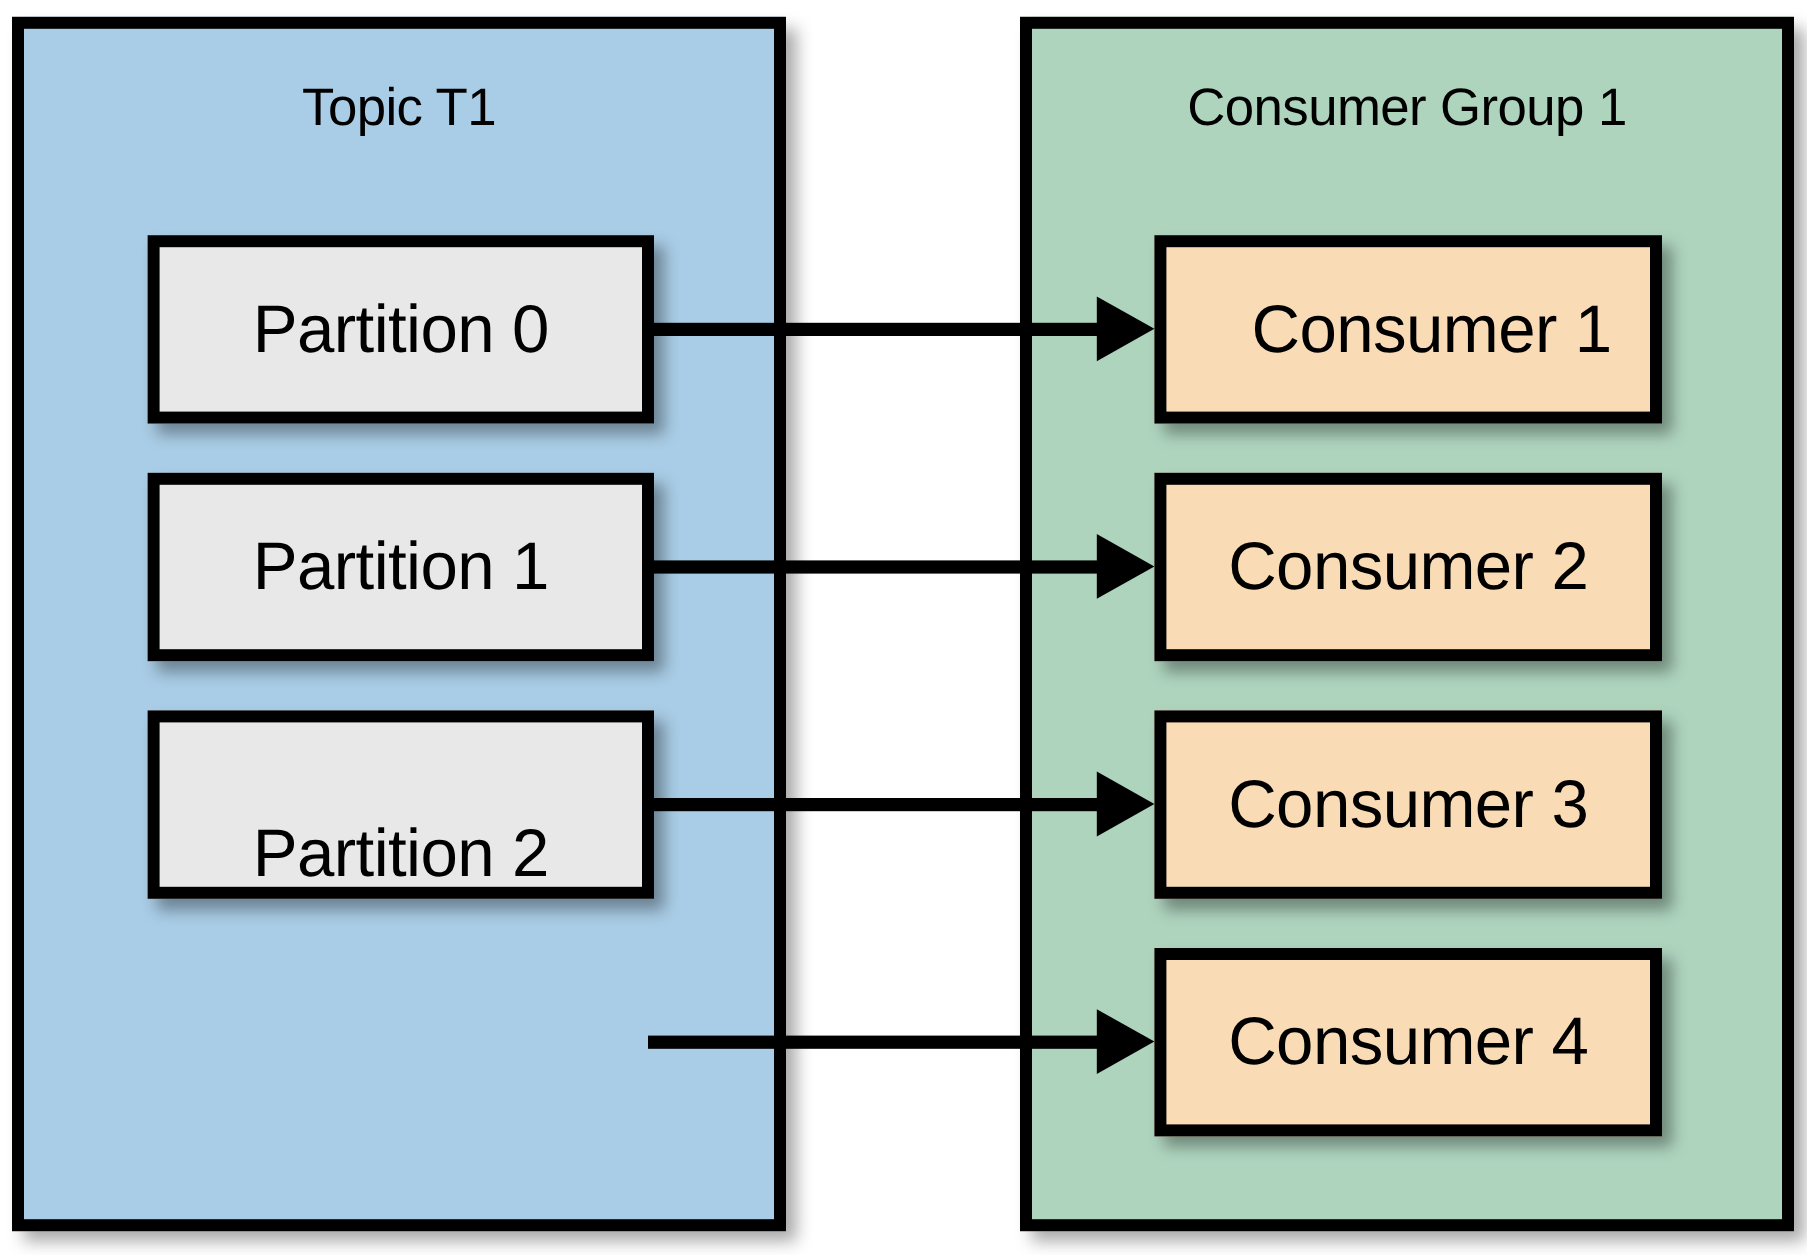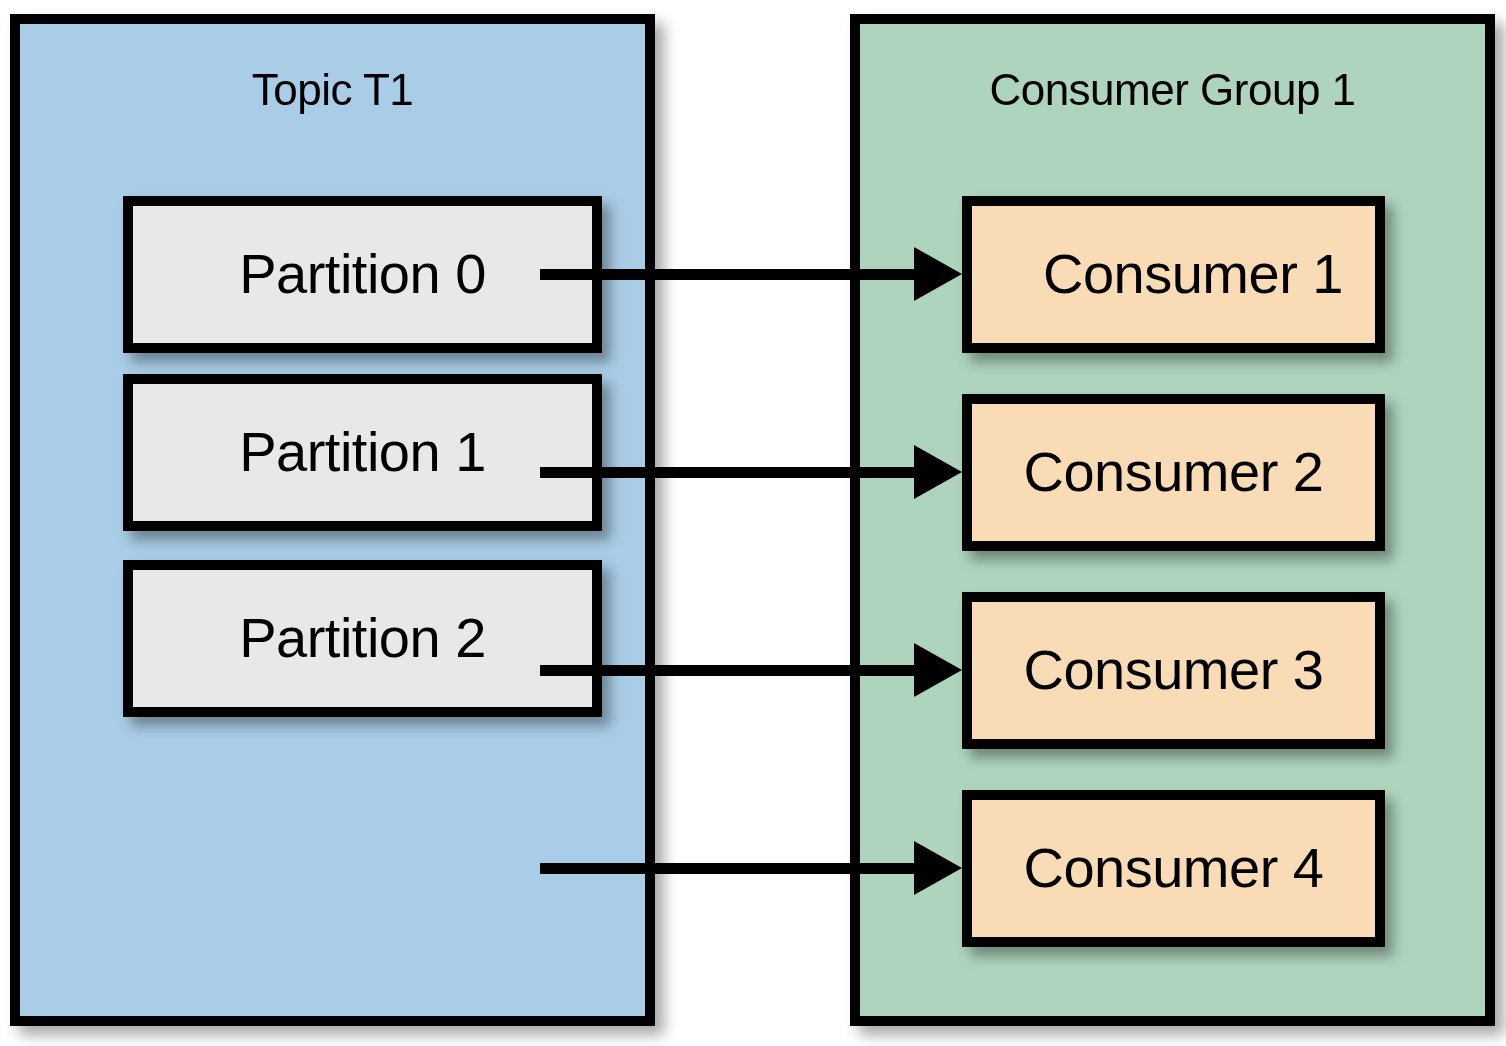--- a/index.html
+++ b/index.html
@@ -68,21 +68,21 @@
     font-size: 56px;
     line-height: 1;
     color: #000000;
     letter-spacing: -0.5px;
     font-stretch: condensed;
     white-space: nowrap;
     margin-top: -2px;
   }
   .node.partition {
     left: 123px;
-    width: 479px;
+    width: 422px;
     height: 157px;
     background: #e8e8e8;
   }
   .node.consumer {
     left: 962px;
     width: 423px;
     height: 157px;
     background: #f9dcb5;
   }
 
@@ -112,24 +112,24 @@
     <div class="panel-title">Topic T1</div>
   </div>
 
   <div class="panel" id="panel-group">
     <div class="panel-title">Consumer Group 1</div>
   </div>
 
   <div class="node partition" style="top:196px;">
     <span class="node-label">Partition 0</span>
   </div>
-  <div class="node partition" style="top:374px;">
+  <div class="node partition" style="top:394px;">
     <span class="node-label">Partition 1</span>
   </div>
-  <div class="node partition" style="top:560px;">
+  <div class="node partition" style="top:592px;align-items:flex-end;">
     <span class="node-label">Partition 2</span>
   </div>
 
   <div class="node consumer" style="top:196px;padding-left:39px;">
     <span class="node-label">Consumer 1</span>
   </div>
   <div class="node consumer" style="top:394px;text-align:right;">
     <span class="node-label">Consumer 2</span>
   </div>
   <div class="node consumer" style="top:592px;">

